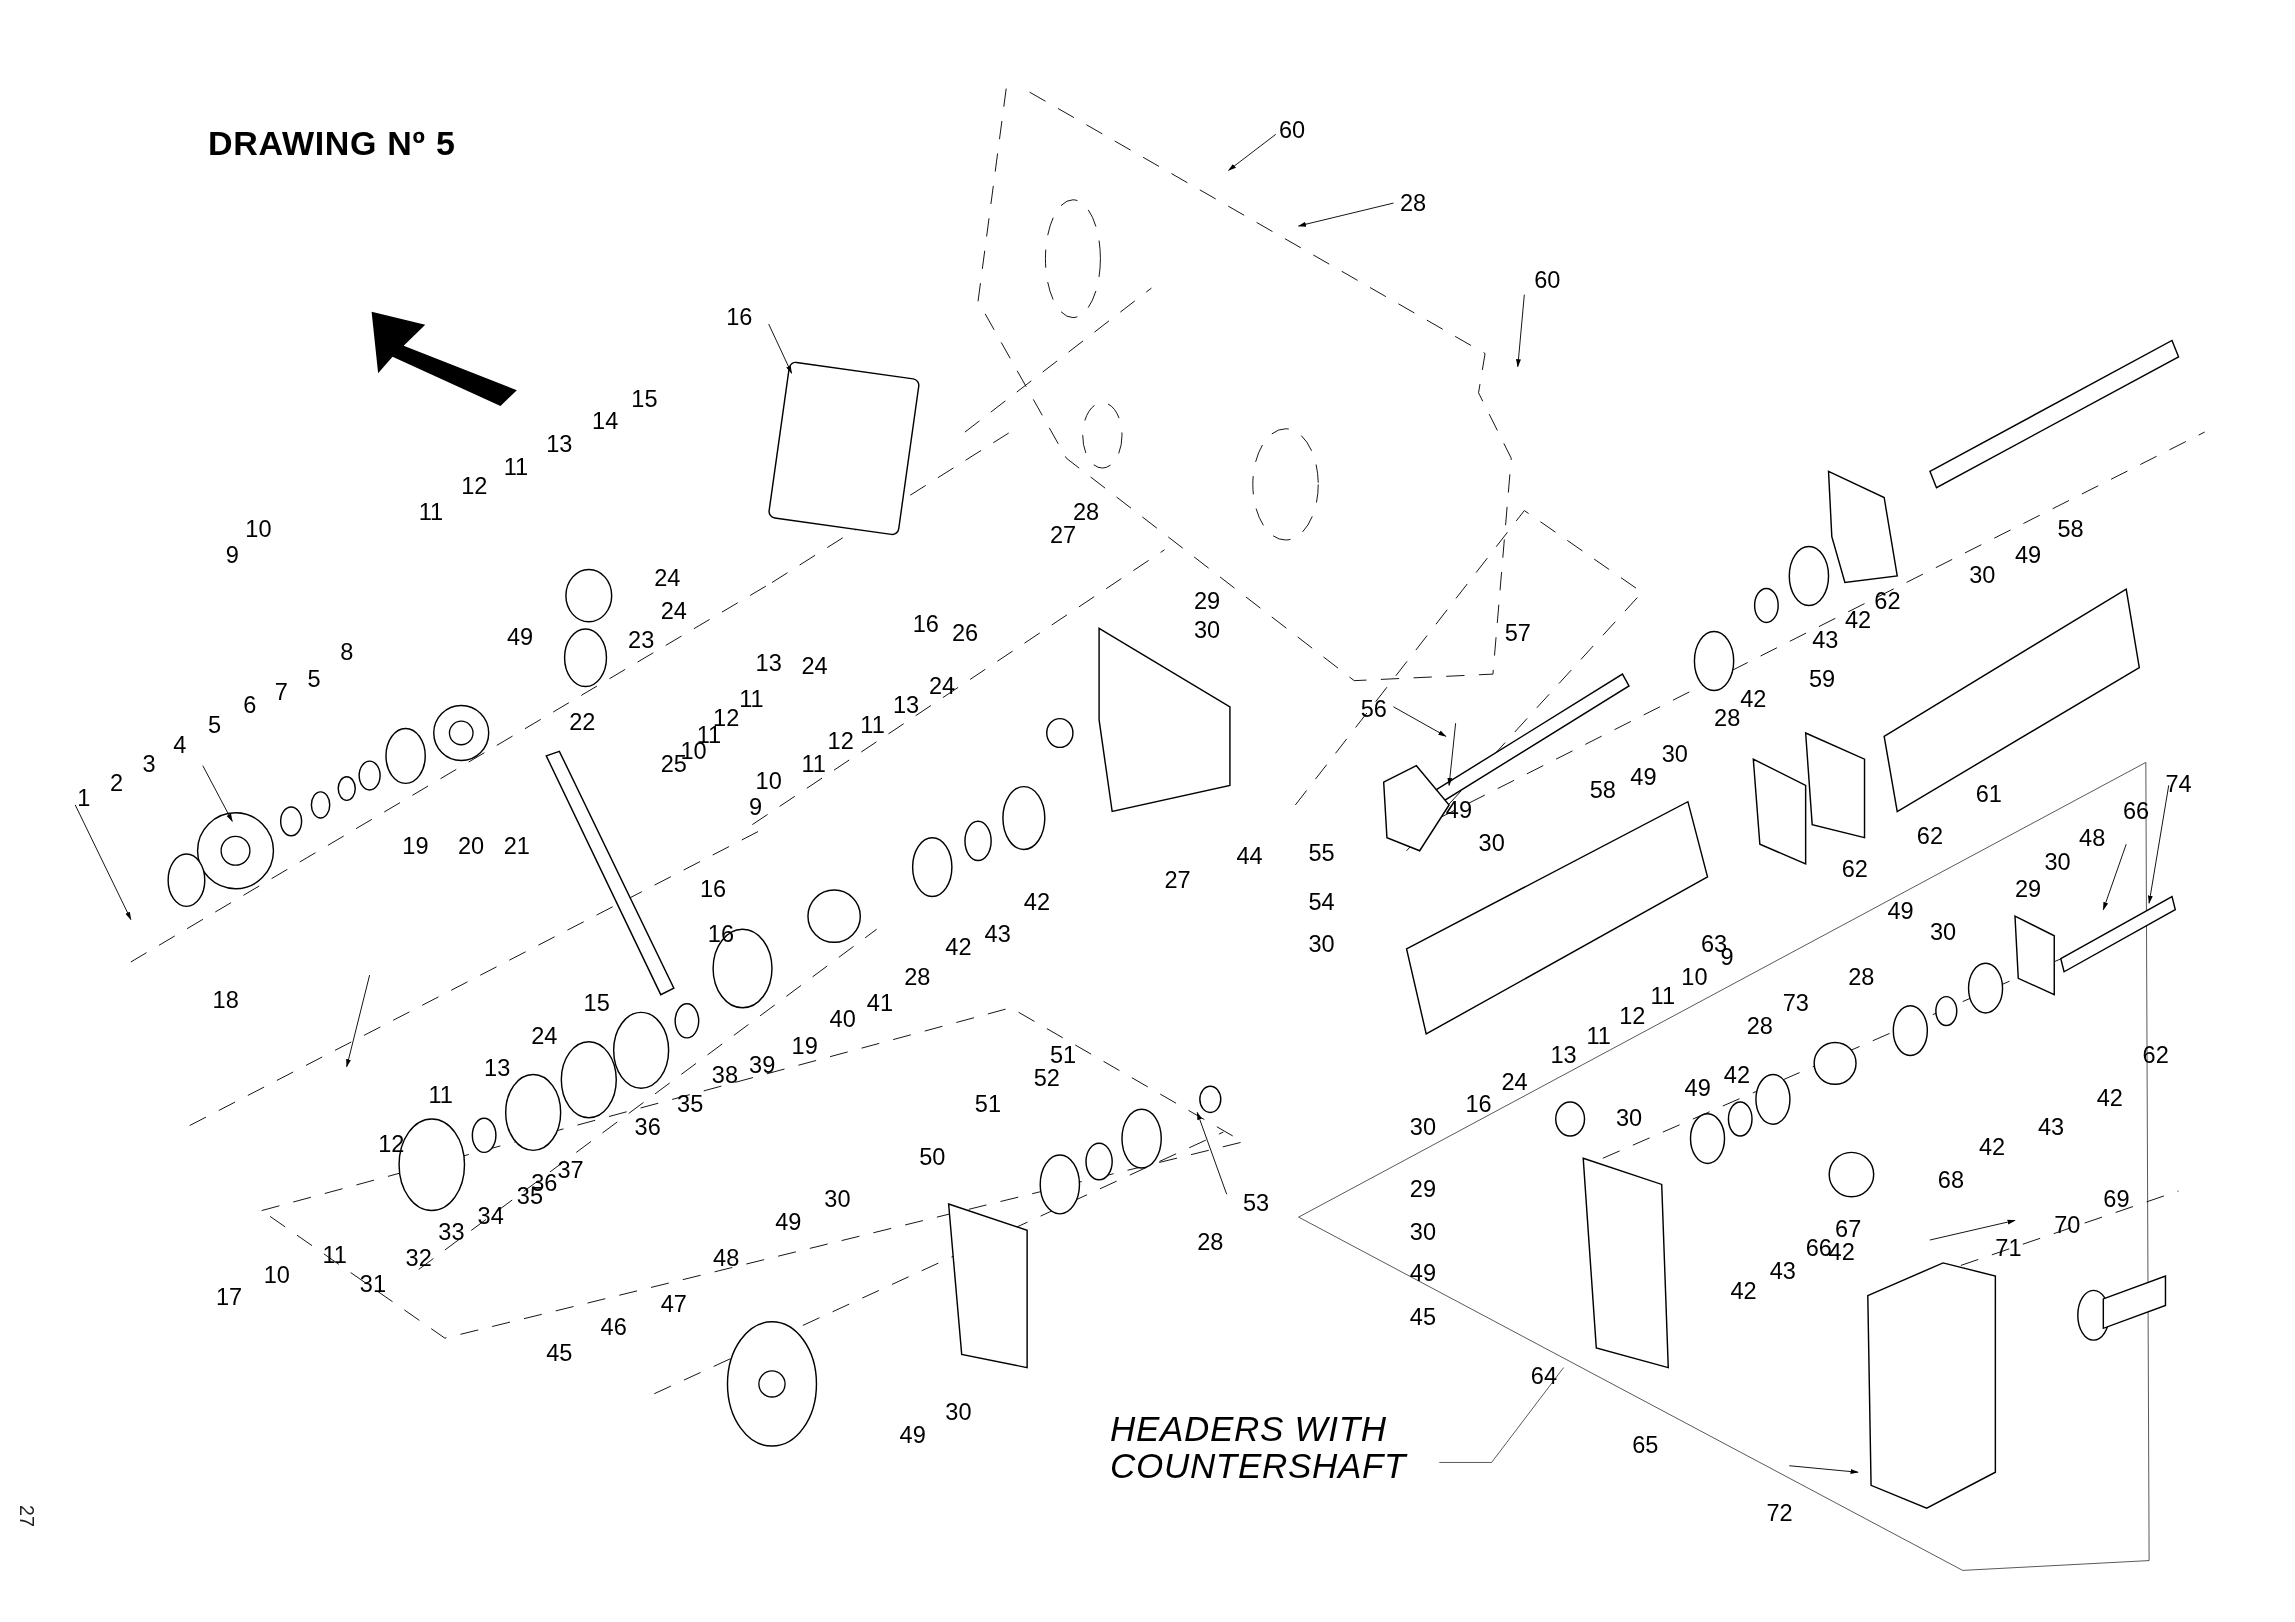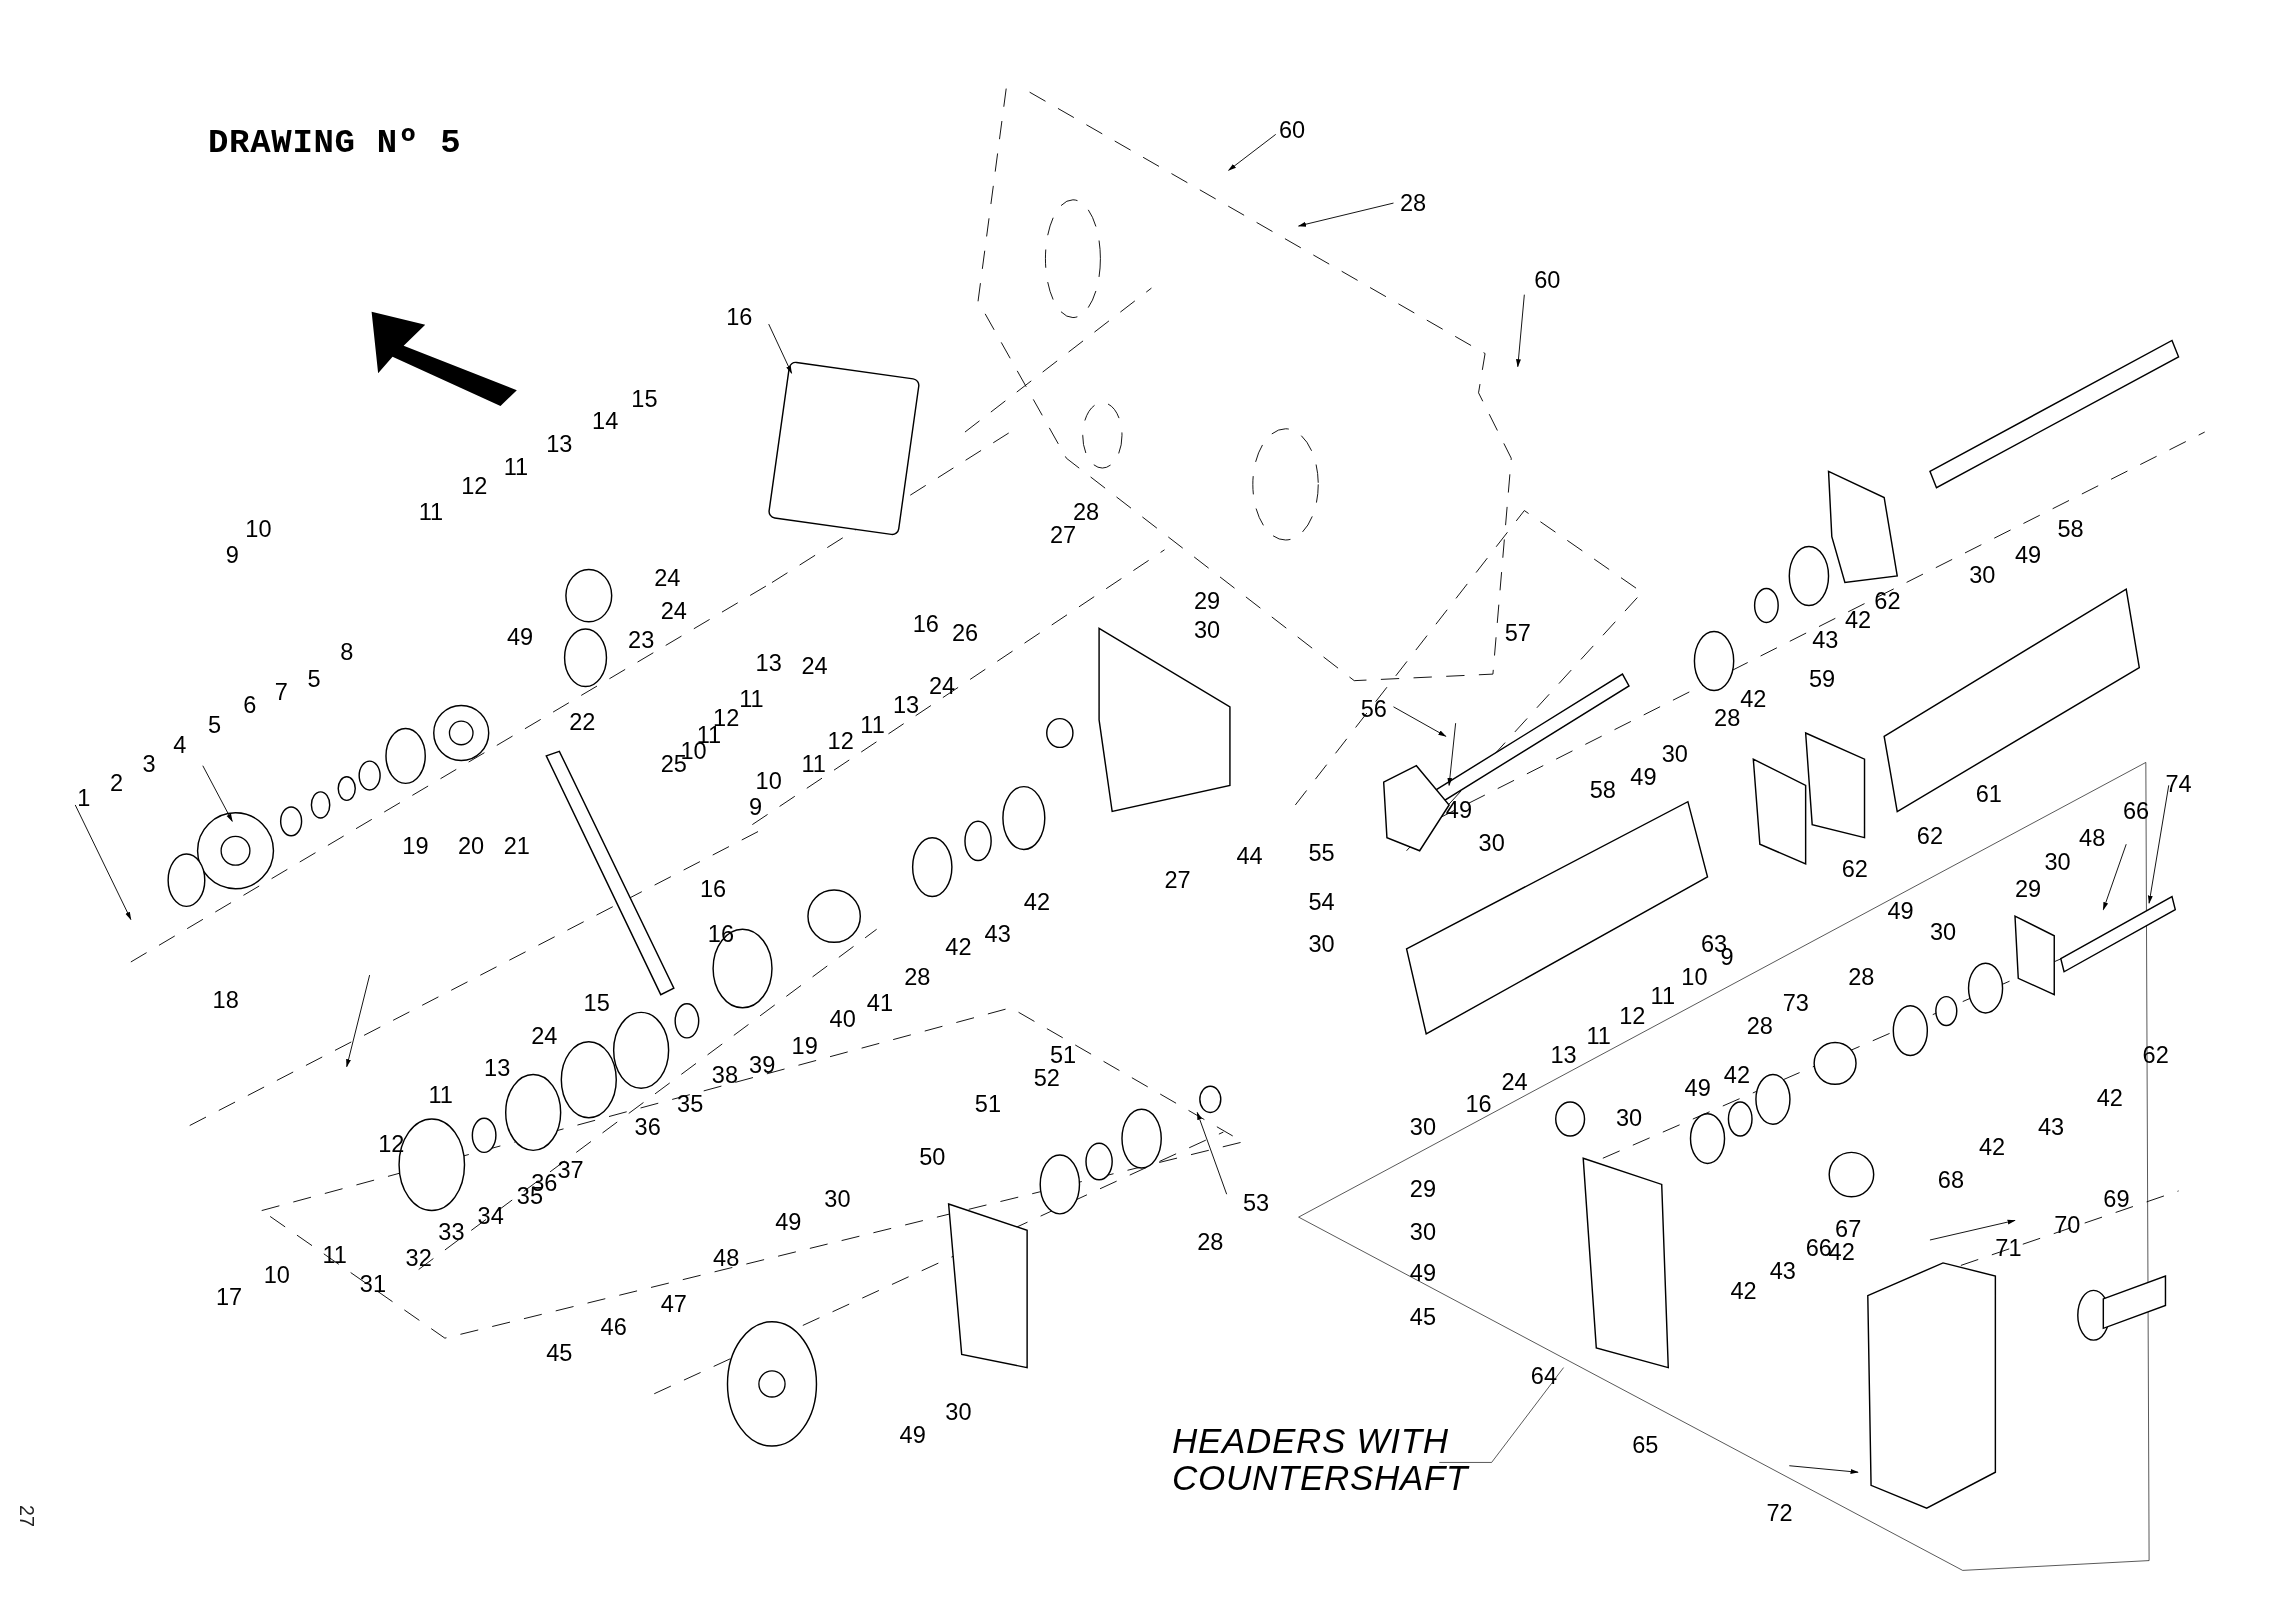--- a/index.html
+++ b/index.html
@@ -1,23 +1,23 @@
 <!DOCTYPE html>
 <html style="font-size:10.5px"><head>
 <meta charset="utf-8">
 <style>
   html, body { margin: 0; padding: 0; background: #ffffff; }
   body { width: 2295px; height: 1623px; position: relative; overflow: hidden;
          font-family: "Liberation Sans", sans-serif; color: #000; }
   .title { position: absolute; left: 208px; top: 124px; font-size: 34px; font-weight: bold;
-           letter-spacing: 0.7px; font-family: Liberation Mono, monospace; }
+           letter-spacing: 0.7px; }
   .page-num { position: absolute; left: 38px; top: 1505px; font-size: 19.6px;
               transform: rotate(90deg); transform-origin: left top; color: #222; }
-  .header-note { position: absolute; left: 1172px; top: 1410px; font-size: 35px; font-style: italic;
-                 line-height: 37px; letter-spacing: 0.7px; margin-top: 12px; }
+  .header-note { position: absolute; left: 1110px; top: 1410px; font-size: 35px; font-style: italic;
+                 line-height: 37px; letter-spacing: 0.7px; }
   svg.drawing { position: absolute; left: 0; top: 0; }
   .callout { font-family: "Liberation Sans", sans-serif; font-size: 36px; fill: #000; }
   .ln { stroke: #000; stroke-width: 1.4; fill: none; }
   .thin { stroke: #000; stroke-width: 1; fill: none; }
   .dash { stroke: #000; stroke-width: 1.4; fill: none; stroke-dasharray: 28 22; }
   .part { stroke: #000; stroke-width: 2.2; fill: #fff; }
   .partn { stroke: #000; stroke-width: 2; fill: none; }
 </style>
 </head>
 <body>

